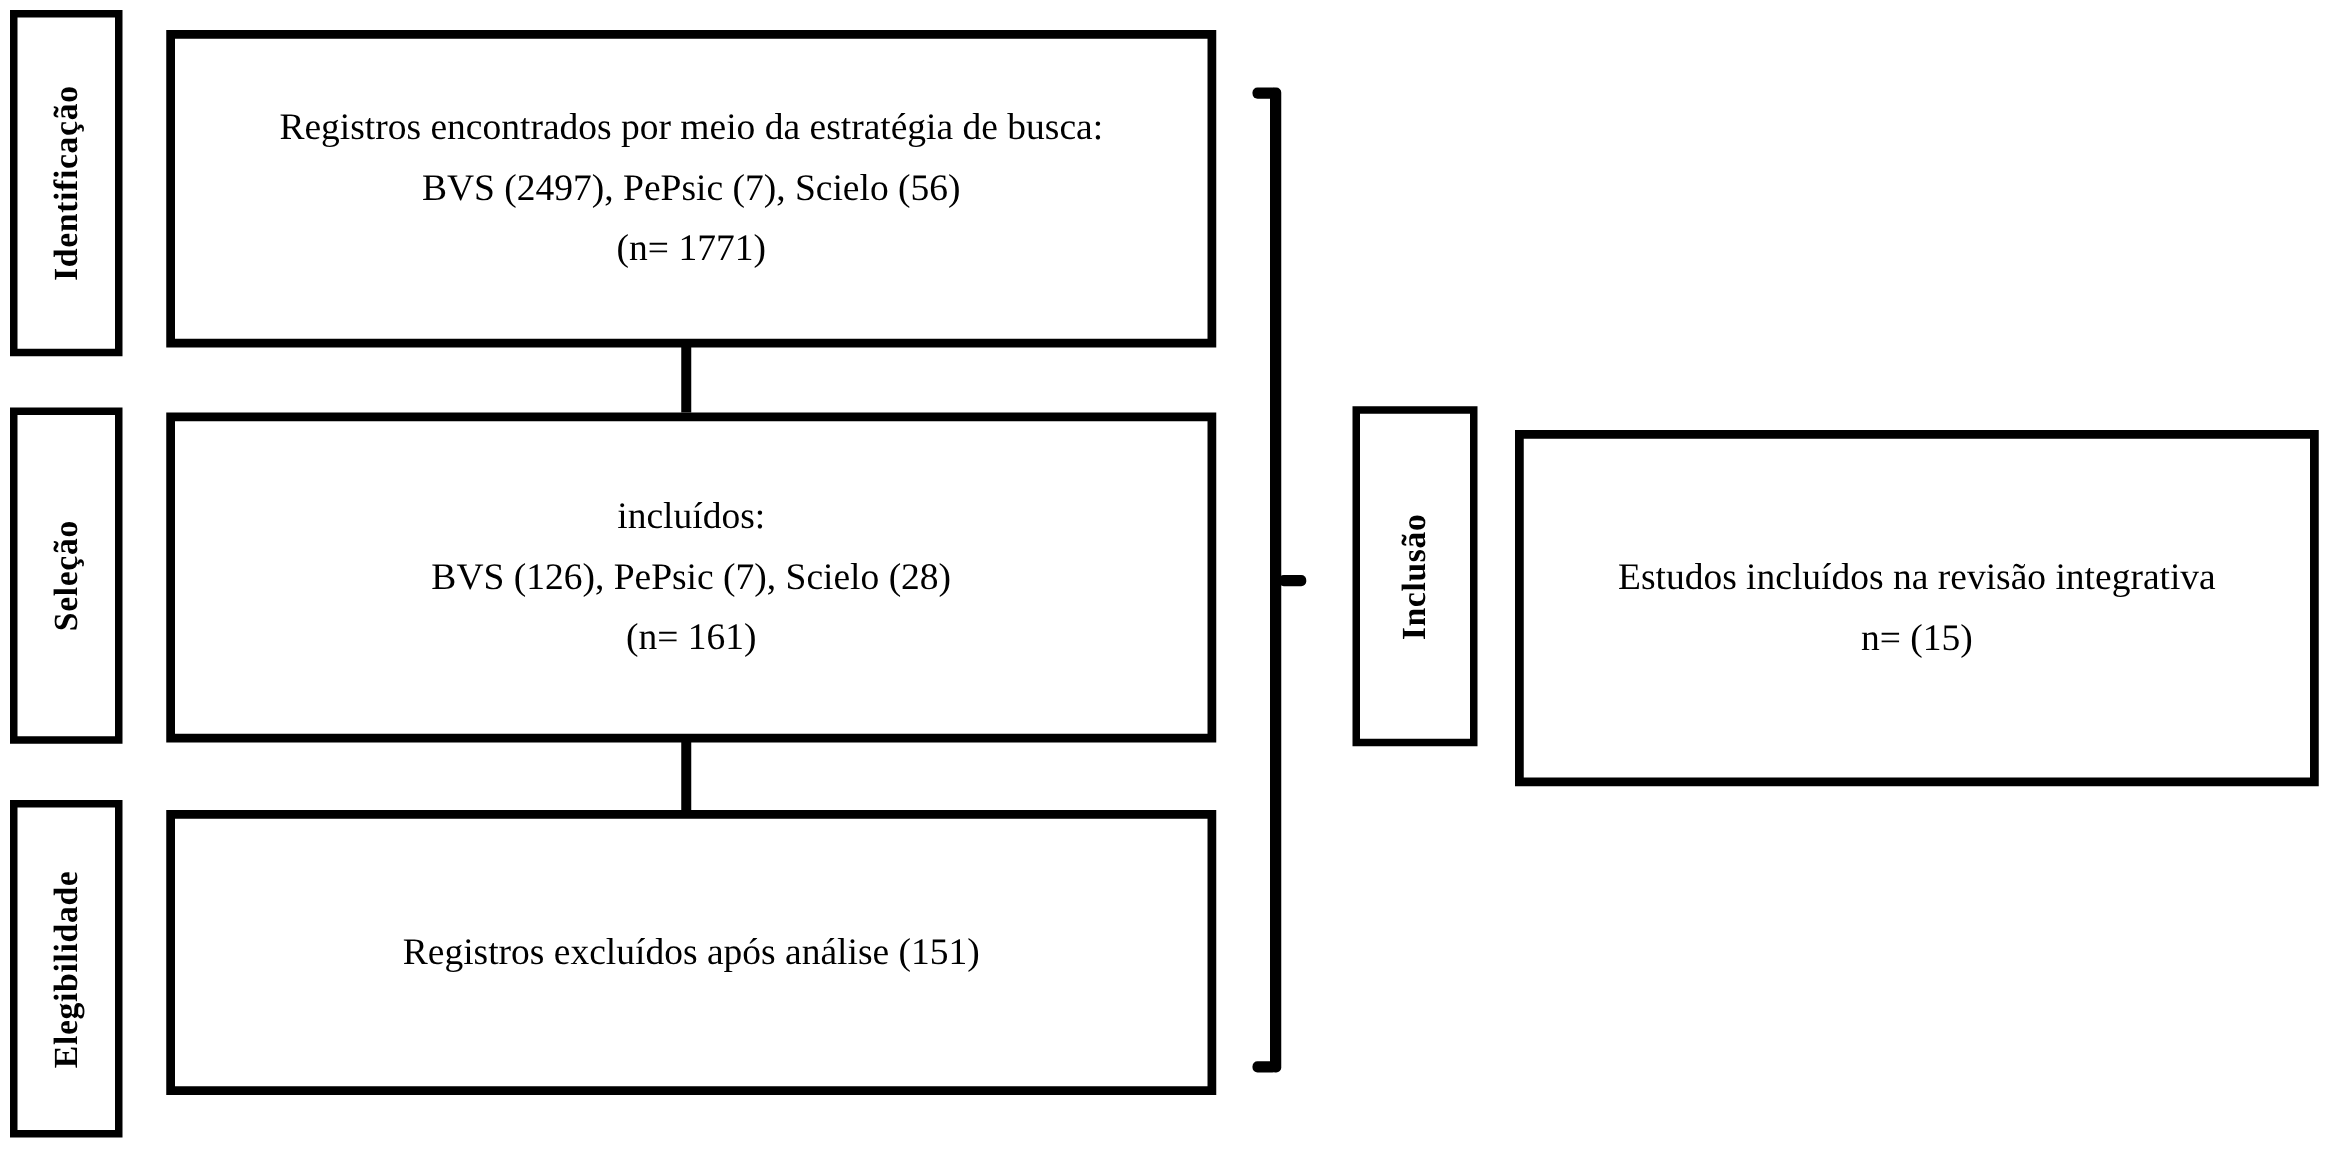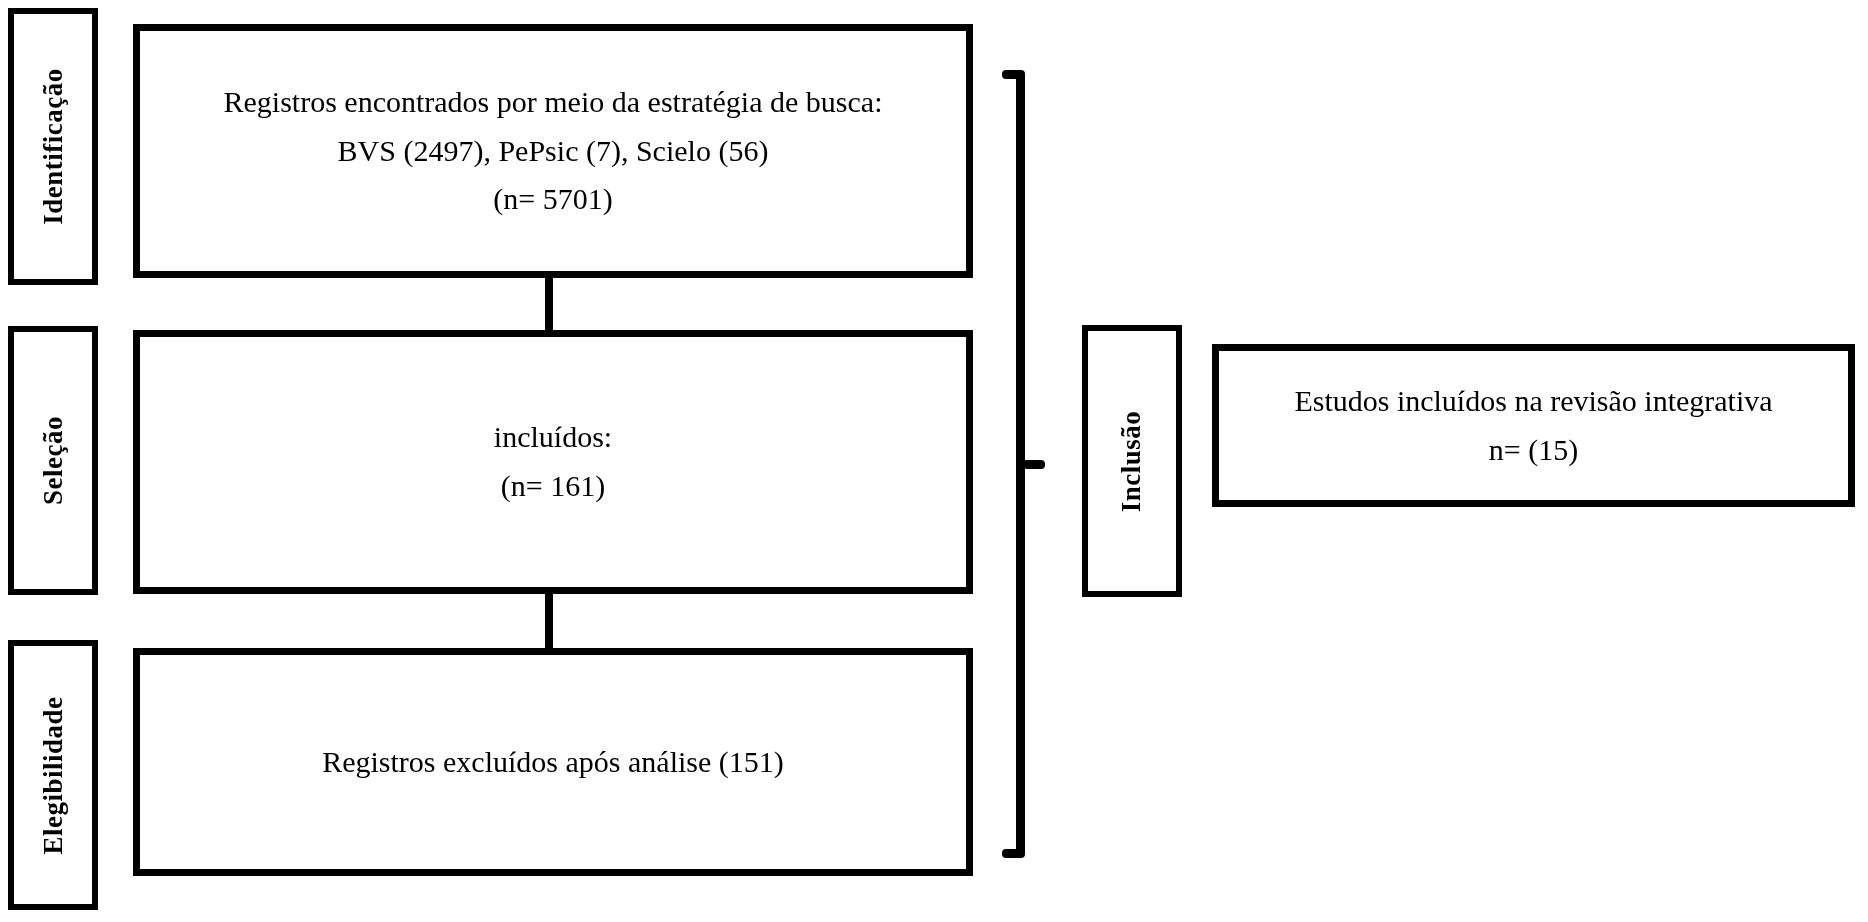--- a/index.html
+++ b/index.html
@@ -108,45 +108,46 @@
     <span class="vtext">Seleção</span>
   </div>
 
   <div class="stage-label" style="left:8px; top:640px; width:90px; height:270px;">
     <span class="vtext">Elegibilidade</span>
   </div>
 
   <div class="flow-box" style="left:133px; top:24px; width:840px; height:254px;">
     <div class="line">Registros encontrados por meio da estratégia de busca:</div>
     <div class="line">BVS (2497), PePsic (7), Scielo (56)</div>
-    <div class="line">(n= 5701)</div>
+    <div class="line">(n= 1771)</div>
   </div>
 
   <div class="connector" style="left:545px; top:277px; height:56px;"></div>
 
   <div class="flow-box" style="left:133px; top:330px; width:840px; height:264px;">
     <div class="line">incluídos:</div>
+    <div class="line">BVS (126), PePsic (7), Scielo (28)</div>
     <div class="line">(n= 161)</div>
   </div>
 
   <div class="connector" style="left:545px; top:592px; height:60px;"></div>
 
   <div class="flow-box" style="left:133px; top:648px; width:840px; height:228px;">
     <div class="line">Registros excluídos após análise (151)</div>
   </div>
 
   <div class="brace" style="left:1002px; top:70px; width:44px; height:788px;">
     <div class="spine"></div>
     <div class="tip-top"></div>
     <div class="tip-bottom"></div>
     <div class="nose" style="top:390px;"></div>
   </div>
 
   <div class="stage-label" style="left:1082px; top:325px; width:100px; height:272px;">
     <span class="vtext">Inclusão</span>
   </div>
 
-  <div class="flow-box" style="left:1212px; top:344px; width:643px; height:163px;">
+  <div class="flow-box" style="left:1212px; top:344px; width:643px; height:285px;">
     <div class="line">Estudos incluídos na revisão integrativa</div>
     <div class="line">n= (15)</div>
   </div>
 
 </div>
 
 </body></html>

